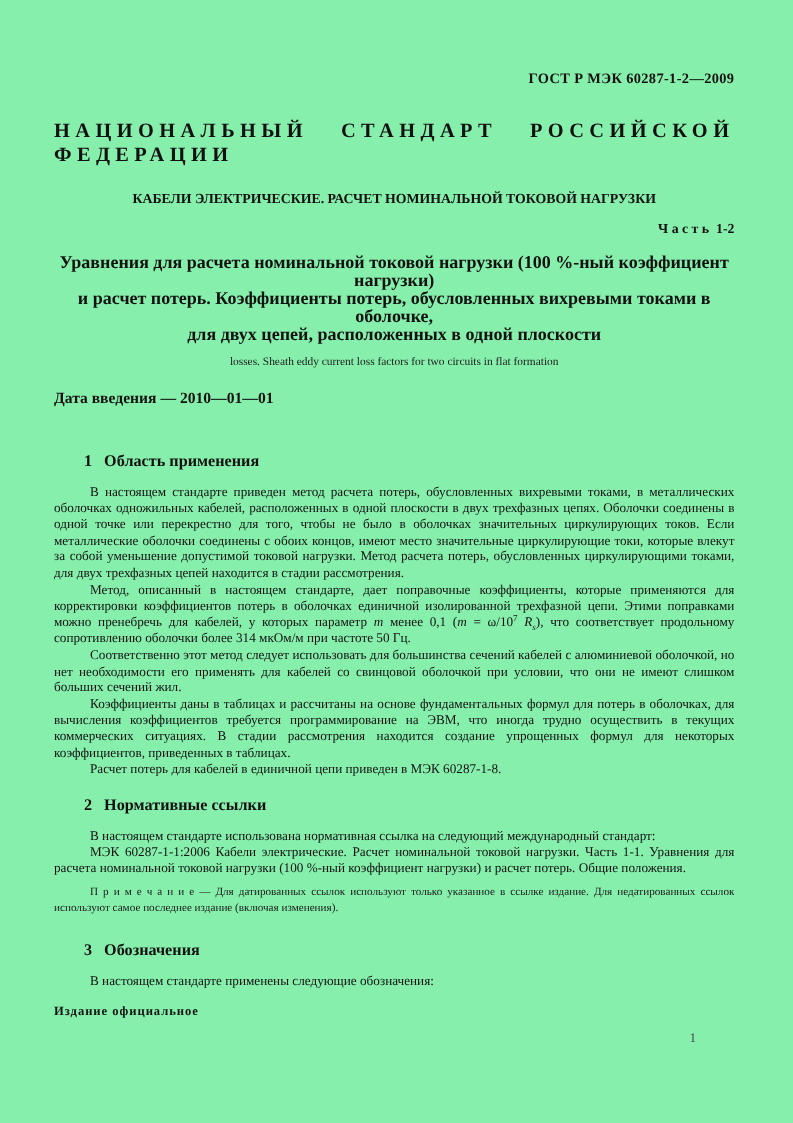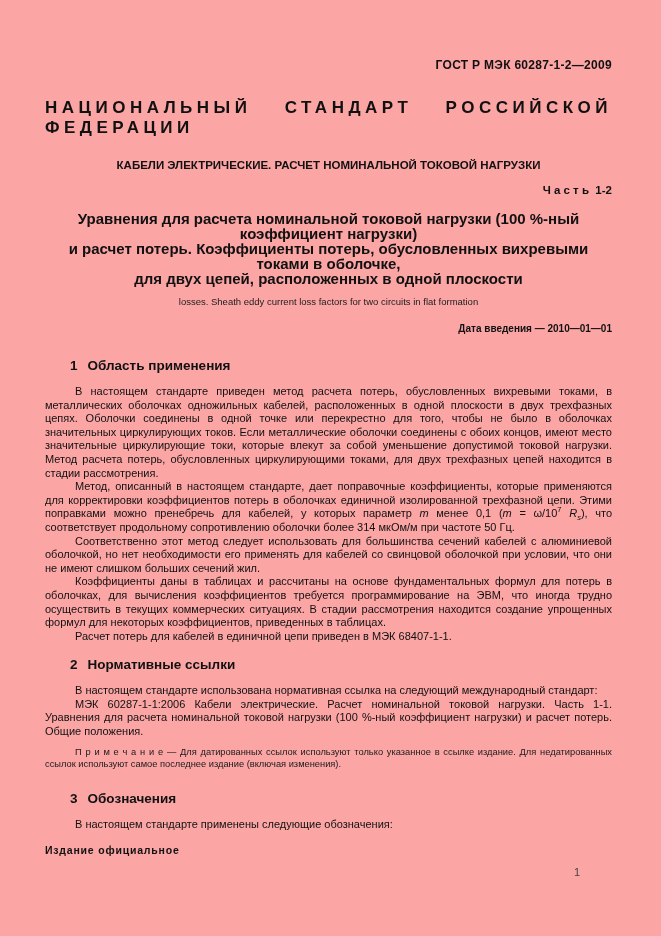--- a/index.html
+++ b/index.html
@@ -1,39 +1,39 @@
 <!DOCTYPE html>
 <html lang="ru"><head>
 <meta charset="utf-8">
 <style>
   html,body{margin:0;padding:0;background:#e8e8e8;}
   .page{
-    width:661px;height:936px;background:#fca5a5;color:#111;
-    font-family:Liberation Sans, sans-serif;
+    width:661px;height:936px;background:#86efac;color:#111;
+    font-family:Liberation Serif, serif;
     box-sizing:border-box;
     padding:58px 49px 82px 45px;
     display:flex;flex-direction:column;
     margin:0 auto;position:relative;overflow:hidden;
   }
   .doc-number{
     text-align:right;font-weight:bold;font-size:12px;letter-spacing:.3px;
     margin-bottom:26px;
   }
   .nat-std{
     font-weight:bold;font-size:17px;letter-spacing:4.5px;
     text-align:justify;text-align-last:justify;
     margin-bottom:9px;
   }
   .rule-thick{height:5px;background:#000;margin-bottom:12px;}
   .rule-thick2{height:3px;background:#000;margin-bottom:11px;}
   .doc-title{text-align:center;font-weight:bold;font-size:11.5px;margin-bottom:13px;}
   .part-label{text-align:right;font-weight:bold;font-size:11.5px;margin-bottom:15px;white-space:pre;}
   .subtitle{text-align:center;font-weight:bold;font-size:15px;line-height:15px;margin-bottom:9px;}
   .title-en{text-align:center;font-size:9.5px;line-height:13px;color:#1c1c1c;margin-bottom:4px;}
-  .date-intro{text-align:right;font-weight:bold;font-size:10px;margin-bottom:10px;}
+  .date-intro{text-align:left;font-weight:bold;font-size:13px;margin-bottom:22px;}
   .sec-heading{
     font-size:13.5px;font-weight:bold;margin:14px 0 12px 0;padding-left:25px;
   }
   .sec-heading .sec-num{margin-right:10px;}
   .body-p{
     font-size:11px;line-height:13.6px;text-align:justify;text-indent:30px;margin:0;
   }
   .sym-line{text-indent:0;}
   .it{font-style:italic;}
   .sup{vertical-align:super;font-size:7.5px;line-height:0;}
@@ -80,21 +80,21 @@
   </div>
 
   <p class="body-p">В настоящем стандарте приведен метод расчета потерь, обусловленных вихревыми токами, в металлических оболочках одножильных кабелей, расположенных в одной плоскости в двух трехфазных цепях. Оболочки соединены в одной точке или перекрестно для того, чтобы не было в оболочках значительных циркулирующих токов. Если металлические оболочки соединены с обоих концов, имеют место значительные циркулирующие токи, которые влекут за собой уменьшение допустимой токовой нагрузки. Метод расчета потерь, обусловленных циркулирующими токами, для двух трехфазных цепей находится в стадии рассмотрения.</p>
 
   <p class="body-p"><span>Метод, описанный в настоящем стандарте, дает поправочные коэффициенты, которые применяются для корректировки коэффициентов потерь в оболочках единичной изолированной трехфазной цепи. Этими поправками можно пренебречь для кабелей, у которых параметр </span><span class="it">m</span><span> менее 0,1 (</span><span class="it">m</span><span> = ω/10</span><span class="sup">7</span><span class="it"> R</span><span class="sub">s</span><span>), что соответствует продольному сопротивлению оболочки более 314 мкОм/м при частоте 50 Гц.</span></p>
 
   <p class="body-p">Соответственно этот метод следует использовать для большинства сечений кабелей с алюминиевой оболочкой, но нет необходимости его применять для кабелей со свинцовой оболочкой при условии, что они не имеют слишком больших сечений жил.</p>
 
   <p class="body-p">Коэффициенты даны в таблицах и рассчитаны на основе фундаментальных формул для потерь в оболочках, для вычисления коэффициентов требуется программирование на ЭВМ, что иногда трудно осуществить в текущих коммерческих ситуациях. В стадии рассмотрения находится создание упрощенных формул для некоторых коэффициентов, приведенных в таблицах.</p>
 
-  <p class="body-p">Расчет потерь для кабелей в единичной цепи приведен в МЭК 68407-1-1.</p>
+  <p class="body-p">Расчет потерь для кабелей в единичной цепи приведен в МЭК 60287-1-8.</p>
 
   <div class="sec-heading">
     <span class="sec-num">2</span><span>Нормативные ссылки</span>
   </div>
 
   <p class="body-p">В настоящем стандарте использована нормативная ссылка на следующий международный стандарт:</p>
 
   <p class="body-p">МЭК 60287-1-1:2006 Кабели электрические. Расчет номинальной токовой нагрузки. Часть 1-1. Уравнения для расчета номинальной токовой нагрузки (100 %-ный коэффициент нагрузки) и расчет потерь. Общие положения.</p>
 
   <p class="note">П р и м е ч а н и е — Для датированных ссылок используют только указанное в ссылке издание. Для недатированных ссылок используют самое последнее издание (включая изменения).</p>

